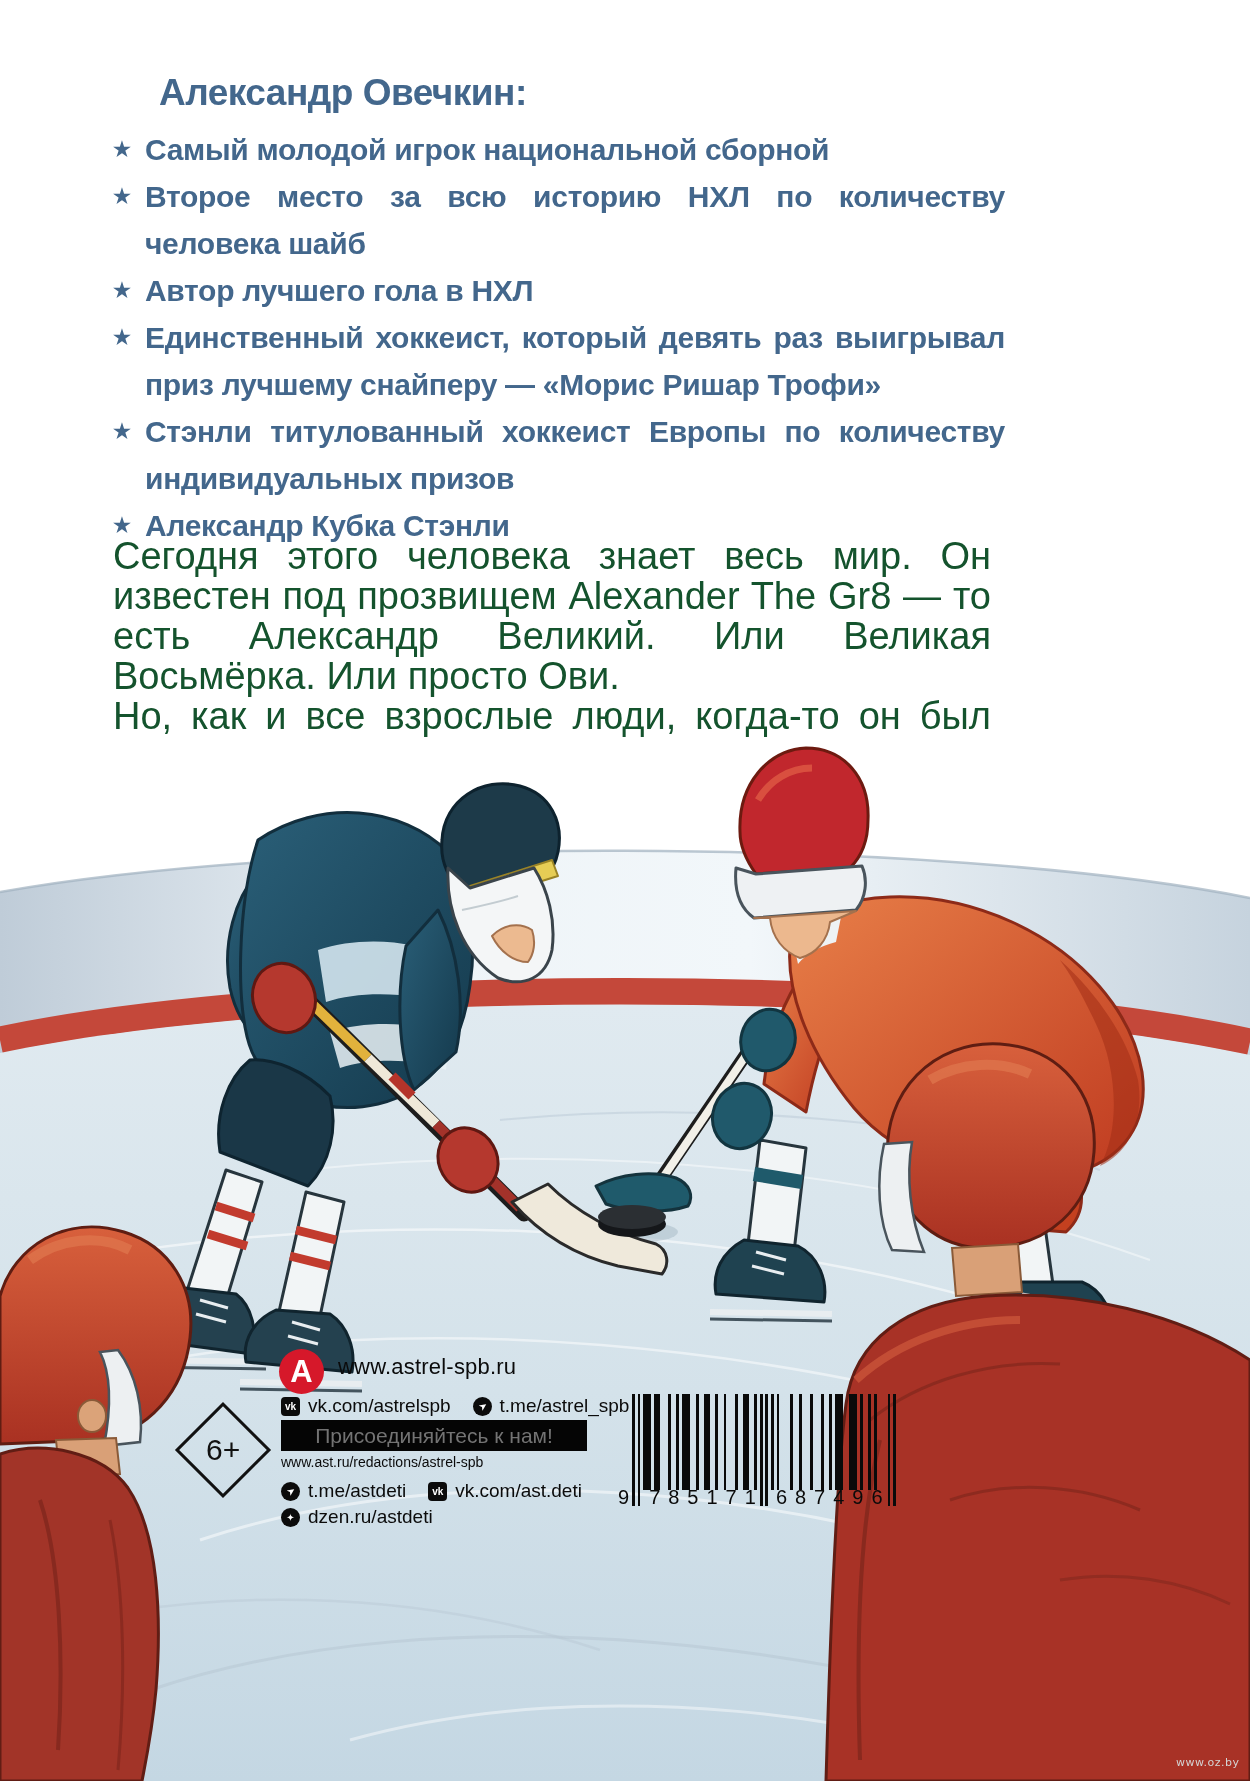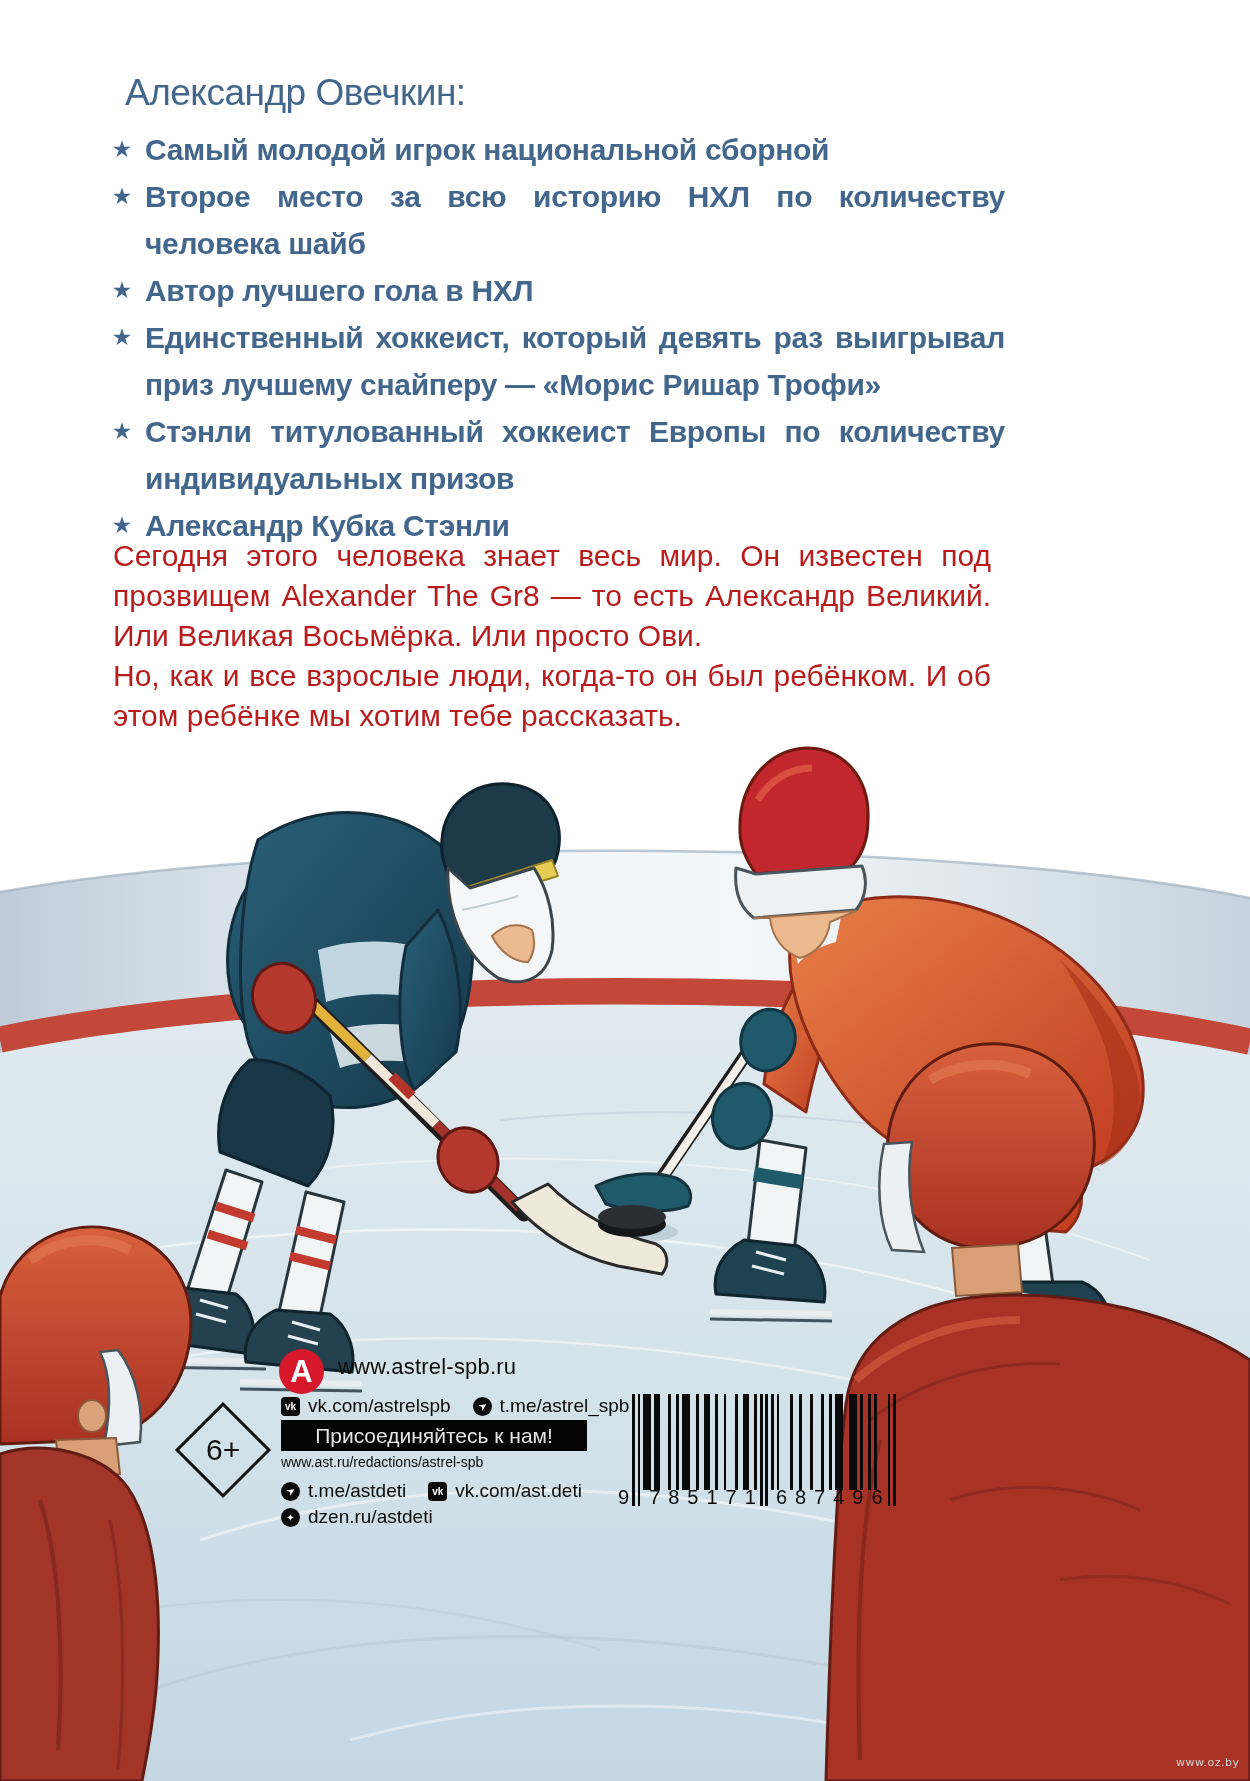--- a/index.html
+++ b/index.html
@@ -2,28 +2,28 @@
 <html><head>
 <meta charset="utf-8">
 <style>
   html,body{margin:0;padding:0}
   body{
     width:1250px;height:1781px;position:relative;background:#ffffff;
     font-family:"Liberation Sans",sans-serif;overflow:hidden;
   }
   
   .facts{position:absolute;left:113px;top:72px;width:892px;color:#43678c}
-  .facts h1{margin:0 0 12px 12px;font-size:37px;font-weight:normal;letter-spacing:-0.5px}
+  .facts h1{margin:0 0 12px 46px;font-size:37px;font-weight:bold;letter-spacing:-0.5px}
   .facts ul{list-style:none;margin:0;padding:0}
   .facts li{display:grid;grid-template-columns:32px 1fr;font-size:30px;font-weight:bold;
             line-height:47px;text-align:justify;letter-spacing:-0.3px}
   .facts .star{font-size:20px;line-height:47px}
   
   .intro{position:absolute;left:113px;top:536px;width:878px;
-         font-size:30px;line-height:40px;color:#b91c1c;text-align:justify}
+         font-size:38px;line-height:40px;color:#14532d;text-align:justify}
   .intro p{margin:0}
   
   .scene{position:absolute;left:0;top:740px;width:1250px;height:1041px;z-index:1}
   
   .pub{position:absolute;left:0;top:0;width:1250px;height:1781px;z-index:2;pointer-events:none}
   .pub *{pointer-events:auto}
   .logo{position:absolute;left:279px;top:1349px;width:45px;height:45px;border-radius:50%;
         background:#d6182a;color:#fff;font-weight:bold;font-size:31px;line-height:45px;
         text-align:center}
   .mainsite{position:absolute;left:338px;top:1354px;font-size:22px;color:#0b0b0b;letter-spacing:0.2px}
@@ -31,21 +31,21 @@
   .row1{left:281px;top:1395px}
   .row2{left:281px;top:1480px}
   .row3{left:281px;top:1506px}
   .linkrow .gap{width:6px}
   .sq-icon{display:inline-flex;width:19px;height:19px;border-radius:4px;background:#0b0b0b;
            color:#fff;font-size:10px;font-weight:bold;align-items:center;justify-content:center}
   .ci-icon{display:inline-flex;width:19px;height:19px;border-radius:50%;background:#0b0b0b;
            color:#fff;font-size:10px;align-items:center;justify-content:center}
   .tg-glyph{display:inline-block;transform:rotate(-35deg) translateX(1px);font-size:10px}
   .banner{position:absolute;left:281px;top:1420px;width:306px;height:31px;background:#050505;
-          color:#e5e5e5;font-size:21px;text-align:center;line-height:31px}
+          color:#737373;font-size:21px;text-align:center;line-height:31px}
   .redaction{position:absolute;left:281px;top:1454px;font-size:14px;color:#0b0b0b}
   .age{position:absolute;left:189px;top:1416px;width:62px;height:62px;border:3px solid #111;
        transform:rotate(45deg);display:flex;align-items:center;justify-content:center}
   .age span{transform:rotate(-45deg);font-size:30px;color:#111}
   .isbn{position:absolute;left:598px;top:1360px;font-size:26px;color:#0b0b0b;letter-spacing:0.5px}
   .barcode{position:absolute;left:632px;top:1394px;width:264px;height:120px}
   .barcode .bar{position:absolute;top:0;height:96px;background:#0a0a0a}
   .barcode .bar.guard{height:112px}
   .bc-digits{position:absolute;left:-14px;top:92px;display:flex;gap:12px;font-size:20px;color:#0a0a0a}
   .bc-digits span{letter-spacing:8px}

